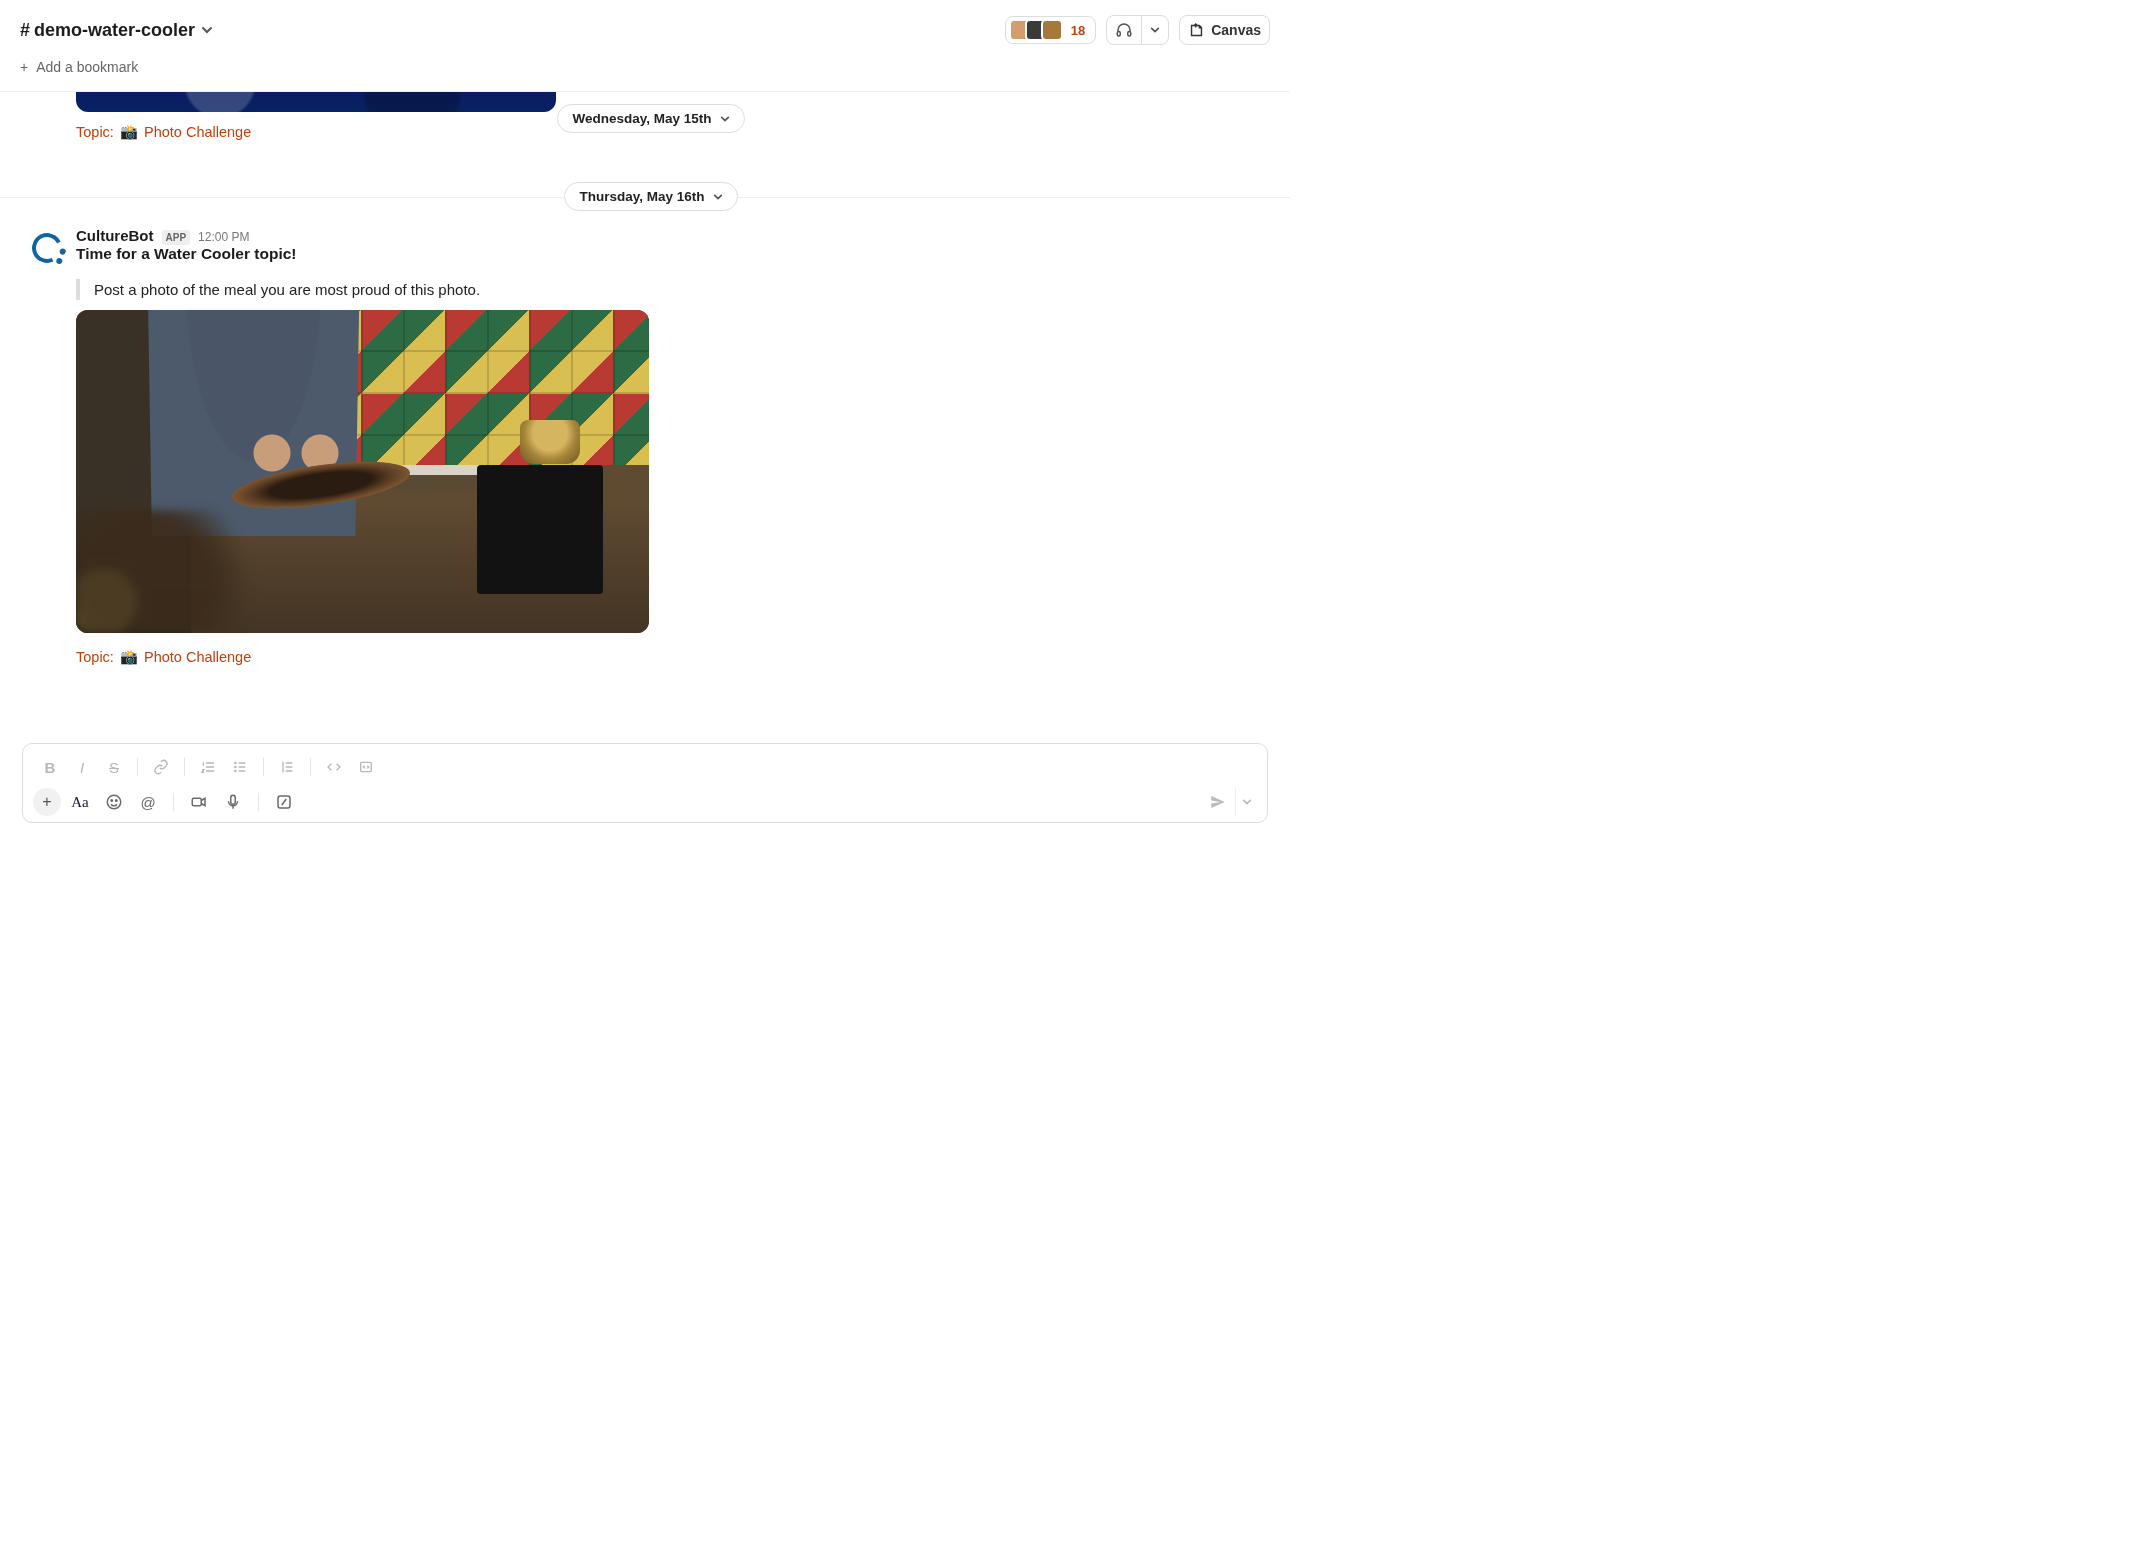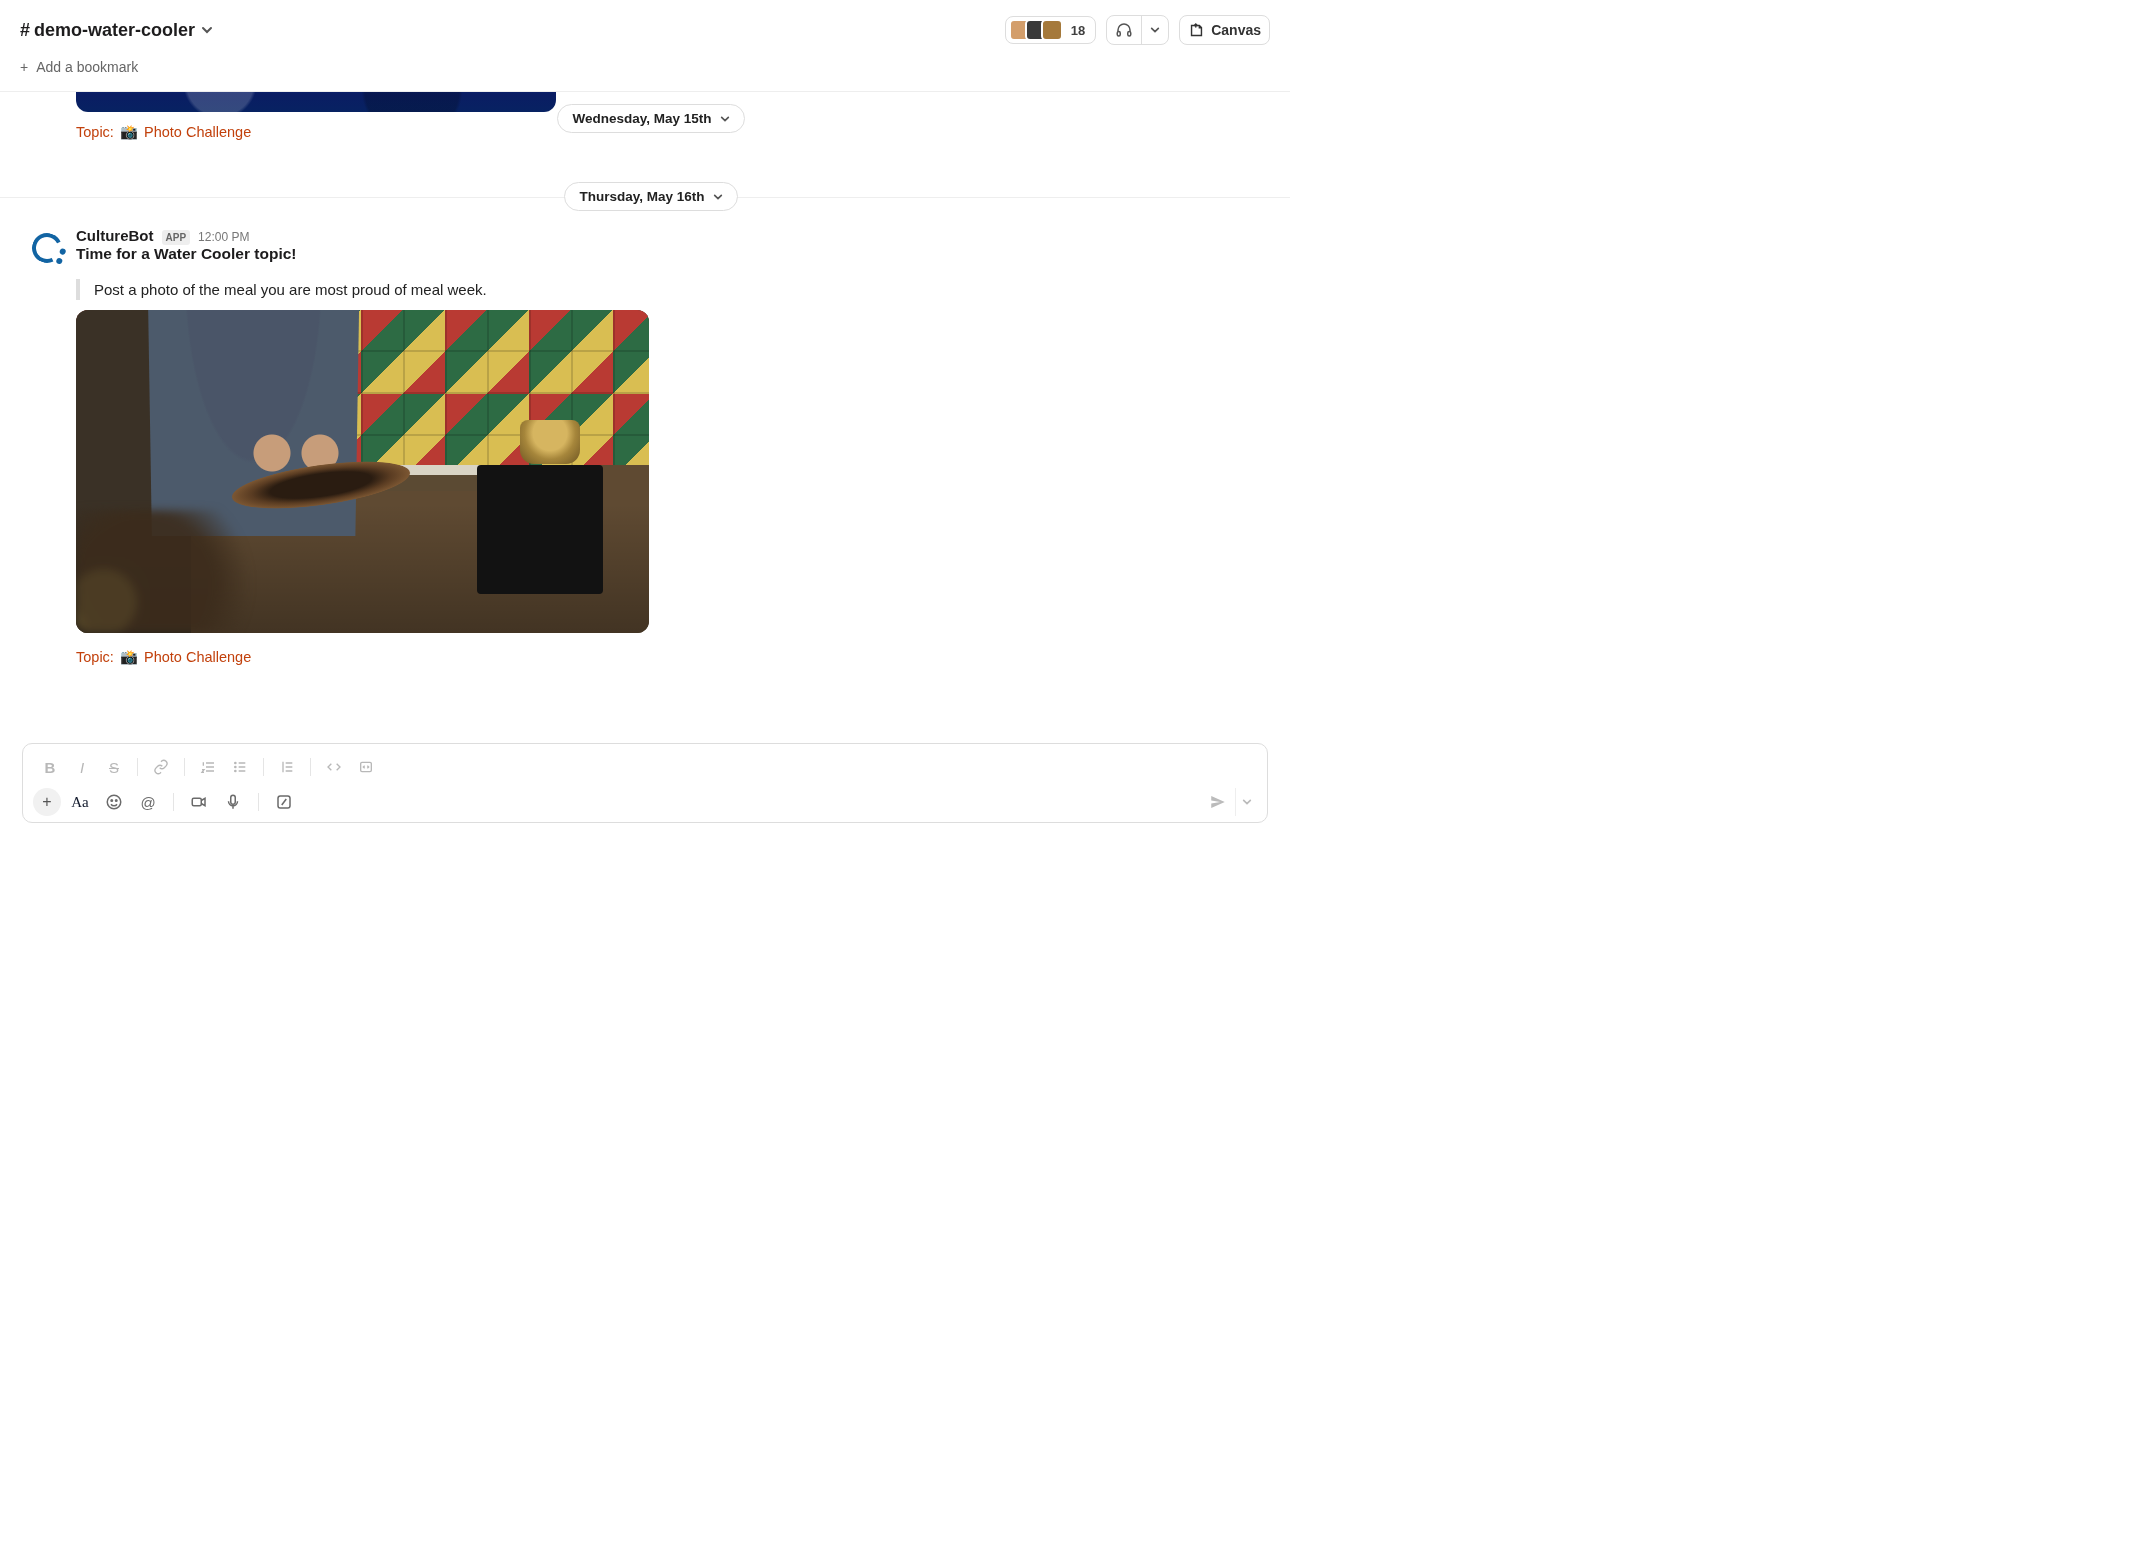--- a/index.html
+++ b/index.html
@@ -47,21 +47,21 @@
   .mini-avatar {
     width: 22px; height: 22px;
     border-radius: 5px;
     border: 2px solid #fff;
     margin-left: -6px;
     background: #c8a56a;
   }
   .mini-avatar:first-child { margin-left: 0; background: #d39e6b; }
   .mini-avatar:nth-child(2) { background: #3a3a3a; }
   .mini-avatar:nth-child(3) { background: #a5793b; }
-  .members-count { margin-left: 8px; font-size: 13px; color: #404040; font-weight: 600; }
+  .members-count { margin-left: 8px; font-size: 13px; color: #c2410c; font-weight: 600; }
   .pill-btn {
     border: 1px solid #ddd;
     border-radius: 8px;
     height: 30px;
     display: flex;
     align-items: center;
     justify-content: center;
     padding: 0 8px;
     cursor: pointer;
     color: #555;
@@ -394,21 +394,21 @@
   <div class="message-block">
     <div class="msg-avatar">
       <div class="bot-logo"></div>
     </div>
     <div class="msg-head">
       <span class="msg-author">CultureBot</span>
       <span class="app-badge">APP</span>
       <span class="msg-time">12:00 PM</span>
     </div>
     <div class="msg-title">Time for a Water Cooler topic!</div>
-    <div class="msg-quote">Post a photo of the meal you are most proud of meal week.</div>
+    <div class="msg-quote">Post a photo of the meal you are most proud of this photo.</div>
     <div class="attachment">
       <div class="kitchen-bg"></div>
       <div class="kitchen-tiles"></div>
       <div class="kitchen-counter"></div>
       <div class="kitchen-stove"></div>
       <div class="kitchen-pot"></div>
       <div class="kitchen-person"></div>
       <div class="kitchen-hands"></div>
       <div class="kitchen-pan"></div>
       <div class="kitchen-blur"></div>

